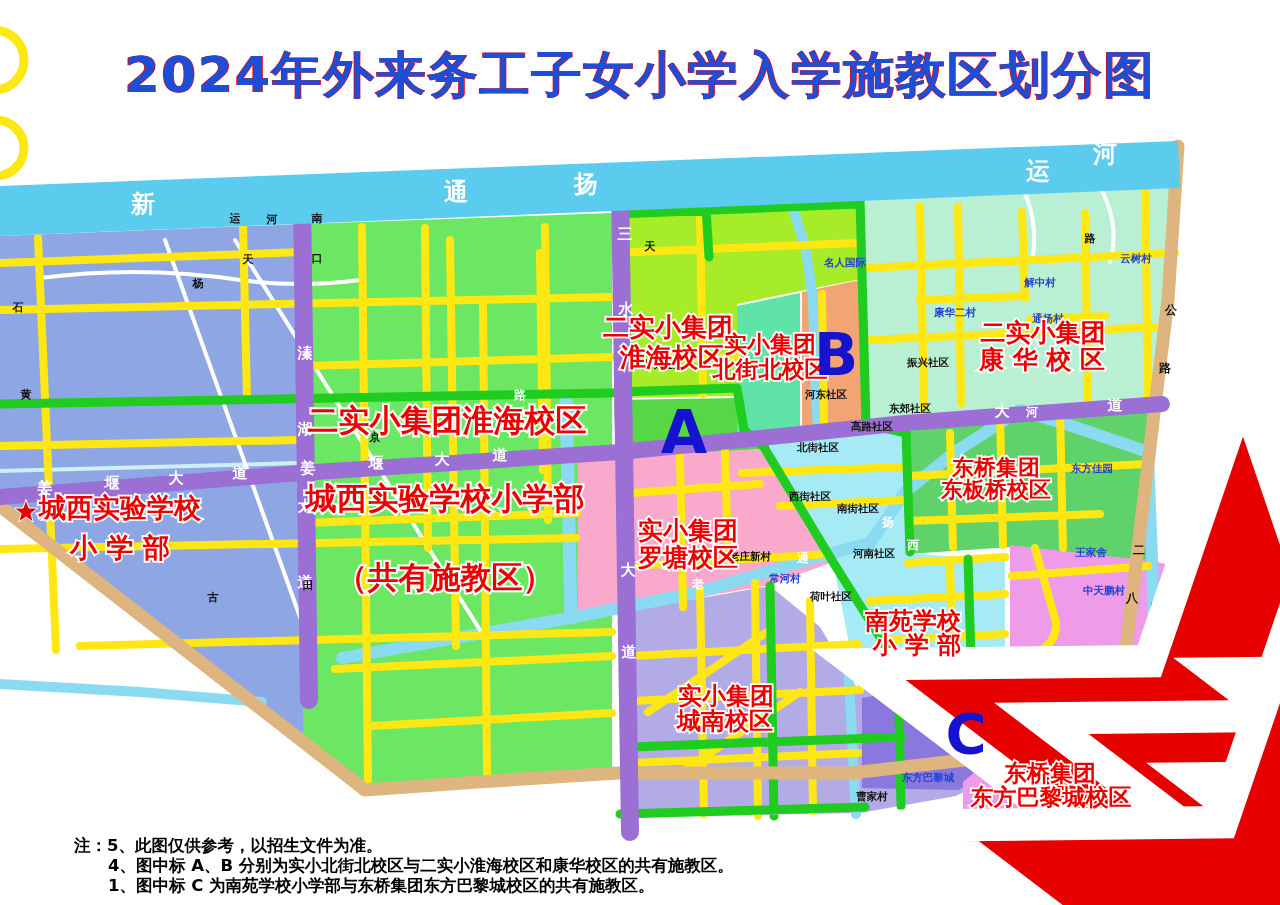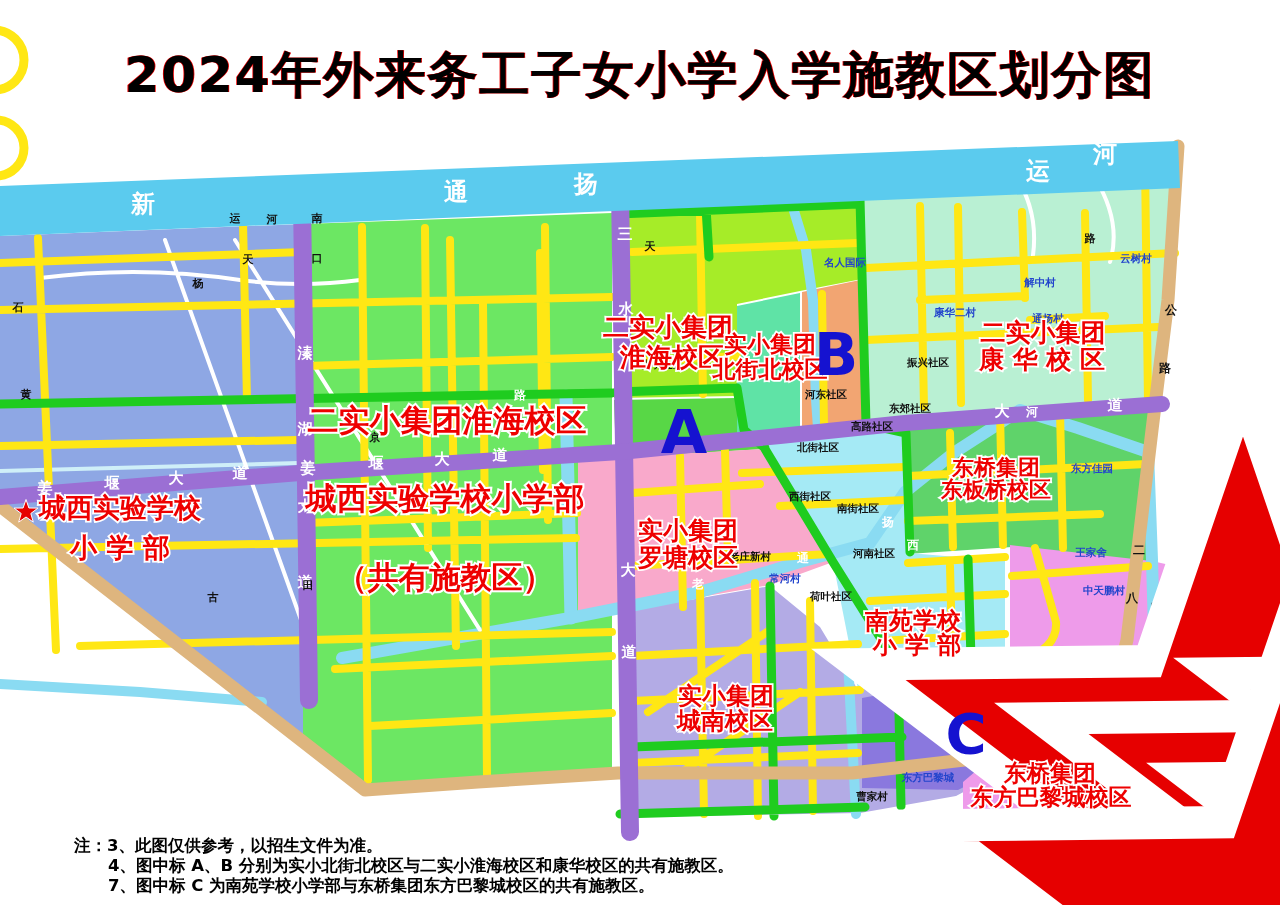--- a/index.html
+++ b/index.html
@@ -1,19 +1,19 @@
 <!DOCTYPE html>
 <html><head>
 <meta charset="utf-8">
 <style>
   html,body{margin:0;padding:0;background:#fff;}
   .page{position:relative;width:1280px;height:905px;background:#fff;overflow:hidden;
         font-family:"DejaVu Sans","Liberation Sans",sans-serif;}
   .title{position:absolute;top:42px;left:0;width:100%;text-align:center;
-         font-size:50px;font-weight:900;color:#000000;letter-spacing:2px;
+         font-size:50px;font-weight:900;color:#1d4ed8;letter-spacing:2px;
          text-shadow:0.8px 0 0 #F20000,-0.8px 0 0 #F20000;white-space:nowrap;}
   svg.map{position:absolute;left:0;top:0;}
   .notes{position:absolute;left:74px;top:836px;color:#000;font-size:16.5px;line-height:20px;font-weight:600;}
   .note-line{white-space:nowrap;}
   .note-line.indent{padding-left:34px;}
   
   text{font-family:"DejaVu Sans","Liberation Sans",sans-serif;}
   .sch{fill:#EE0000;font-weight:bold;text-anchor:middle;stroke:#ffffff;stroke-width:3.5px;paint-order:stroke;}
   .shared-lbl{fill:#EE0000;font-weight:bold;text-anchor:middle;font-size:31px;stroke:#ffffff;stroke-width:4px;paint-order:stroke;}
   .zone{fill:#1512D0;font-weight:bold;text-anchor:middle;}
@@ -223,17 +223,17 @@
     </g>
 
     <g>
       <text class="zone" font-size="60" x="684" y="453">A</text>
       <text class="zone" font-size="58" x="836" y="375">B</text>
       <text class="zone" font-size="56" x="966" y="753">C</text>
     </g>
   </svg>
 
   <div class="notes">
-    <div class="note-line"><span>注：</span><span>3、此图仅供参考，以招生文件为准。</span></div>
+    <div class="note-line"><span>注：</span><span>5、此图仅供参考，以招生文件为准。</span></div>
     <div class="note-line indent">4、图中标 A、B 分别为实小北街北校区与二实小淮海校区和康华校区的共有施教区。</div>
-    <div class="note-line indent">7、图中标 C 为南苑学校小学部与东桥集团东方巴黎城校区的共有施教区。</div>
+    <div class="note-line indent">1、图中标 C 为南苑学校小学部与东桥集团东方巴黎城校区的共有施教区。</div>
   </div>
 </div>
 
 </body></html>

